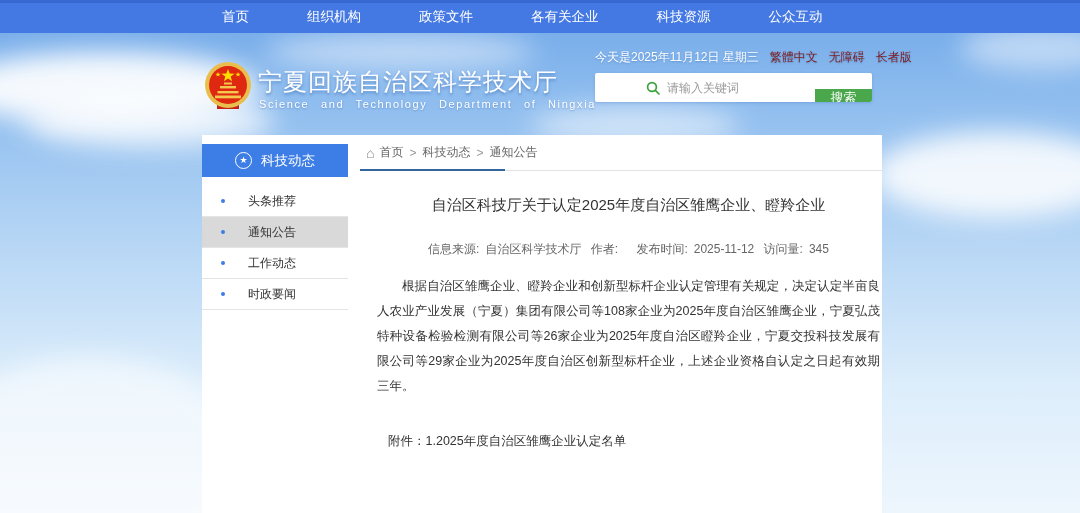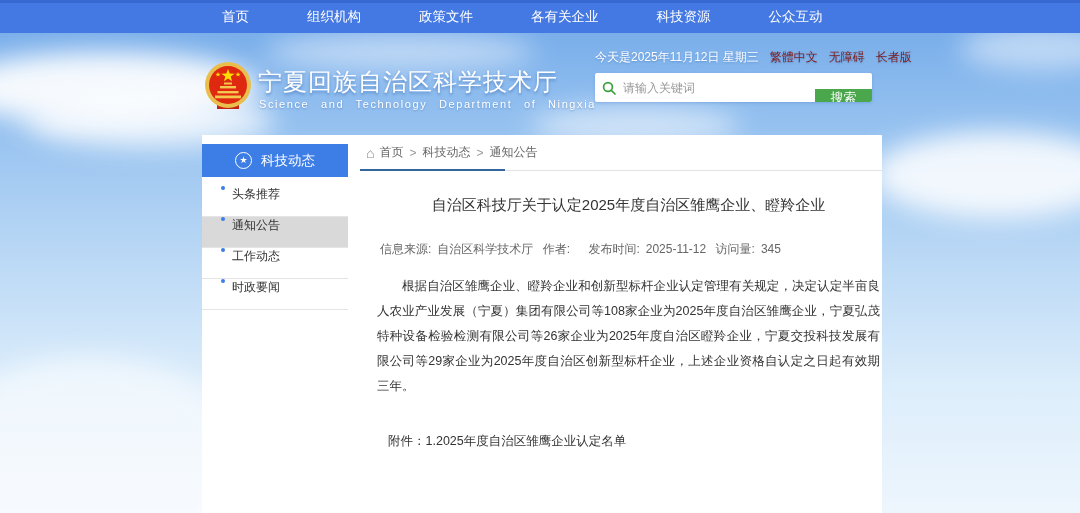--- a/index.html
+++ b/index.html
@@ -47,20 +47,21 @@
     display:flex; align-items:flex-end; color:#fff; font-size:12px; white-space:nowrap;
     text-shadow:0 1px 2px rgba(30,80,160,.35);
   }
   .topbar .date { margin-right:auto; }
   .topbar a { color:#7f1d1d; text-decoration:none; margin-left:11px; cursor:pointer; }
 
   .searchbar {
     position:absolute; left:595px; top:73px; width:277px; height:29px; z-index:10;
     display:flex; background:#fff; border-radius:2px; overflow:hidden;
     box-shadow:0 1px 3px rgba(40,90,170,.25);
+    padding-left:44px;
   }
   .searchbar .mag { width:28px; display:flex; align-items:center; justify-content:center; }
   .searchbar input {
     flex:1; border:0; outline:none; font-size:12px; color:#333; min-width:0;
     font-family:"Liberation Sans","DejaVu Sans",sans-serif;
   }
   .searchbar input::placeholder { color:#9a9a9a; }
   .searchbar button {
     width:57px; border:0; background:#4aa74b; color:#fff; font-size:13px; cursor:pointer;
     font-family:"Liberation Sans","DejaVu Sans",sans-serif;
@@ -76,43 +77,43 @@
     margin-top:9px; height:33px; background:#3d7de6; color:#fff;
     display:flex; align-items:center; justify-content:center; font-size:13.5px;
   }
   .sb-icon {
     width:17px; height:17px; border:1.4px solid #fff; border-radius:50%;
     display:inline-flex; align-items:center; justify-content:center;
     font-size:9px; line-height:1; margin-right:9px; color:#fff;
   }
   .sidebar ul { list-style:none; margin-top:9px; }
   .sidebar li {
-    height:31px; display:flex; padding-left:19px;
-    font-size:12px; color:#333; border-bottom:1px solid #e4e4e4; cursor:pointer;
+    height:31px; display:flex; align-items:center; padding-left:19px;
+    font-size:12px; color:#333; border-bottom:1px solid #e4e4e4; cursor:pointer;gap:16px;
   }
   .sidebar li.active { background:#d9d9d9; }
   .dot { width:4px; height:4px; border-radius:50%; background:#3d7de6; margin-right:7px; flex:0 0 auto; }
 
   
   .main { position:absolute; left:158px; top:0; width:522px; }
   .breadcrumb {
     position:relative; height:36px; display:flex; align-items:center;
     padding-left:6px; font-size:12px; color:#666; border-bottom:1px solid #e3e3e3;
   }
   .breadcrumb .blue-bar { position:absolute; left:0; bottom:-1px; width:145px; height:2px; background:#33659f; }
   .breadcrumb a { color:#666; text-decoration:none; cursor:pointer; }
   .breadcrumb .sep { margin:0 6px; color:#999; }
   .home-glyph { font-size:14px; color:#888; margin-right:5px; line-height:1; }
 
   .article { position:absolute; left:17px; top:36px; width:503px; }
   .art-title {
     margin-top:20px; text-align:center; font-size:15px; font-weight:normal;
     color:#333; line-height:27px;
   }
-  .art-meta { margin-top:23px; text-align:left; font-size:12px; color:#666; white-space:nowrap; }
+  .art-meta { margin-top:23px; text-align:center; font-size:12px; color:#666; white-space:nowrap; }
   .art-meta span { margin:0 3px; }
   .art-meta .gap { margin-right:12px; }
   .art-body { margin-top:16px; }
   .art-body p {
     font-size:12.5px; color:#333; line-height:25px; text-indent:2em; text-align:justify;
   }
   .attachments { margin-top:32px; display:flex; font-size:12.5px; color:#333; line-height:21px; padding-left:11px; }
   .attachments .att-label { flex:0 0 auto; }
   .attachments .att-list div { cursor:pointer; }
 </style>

